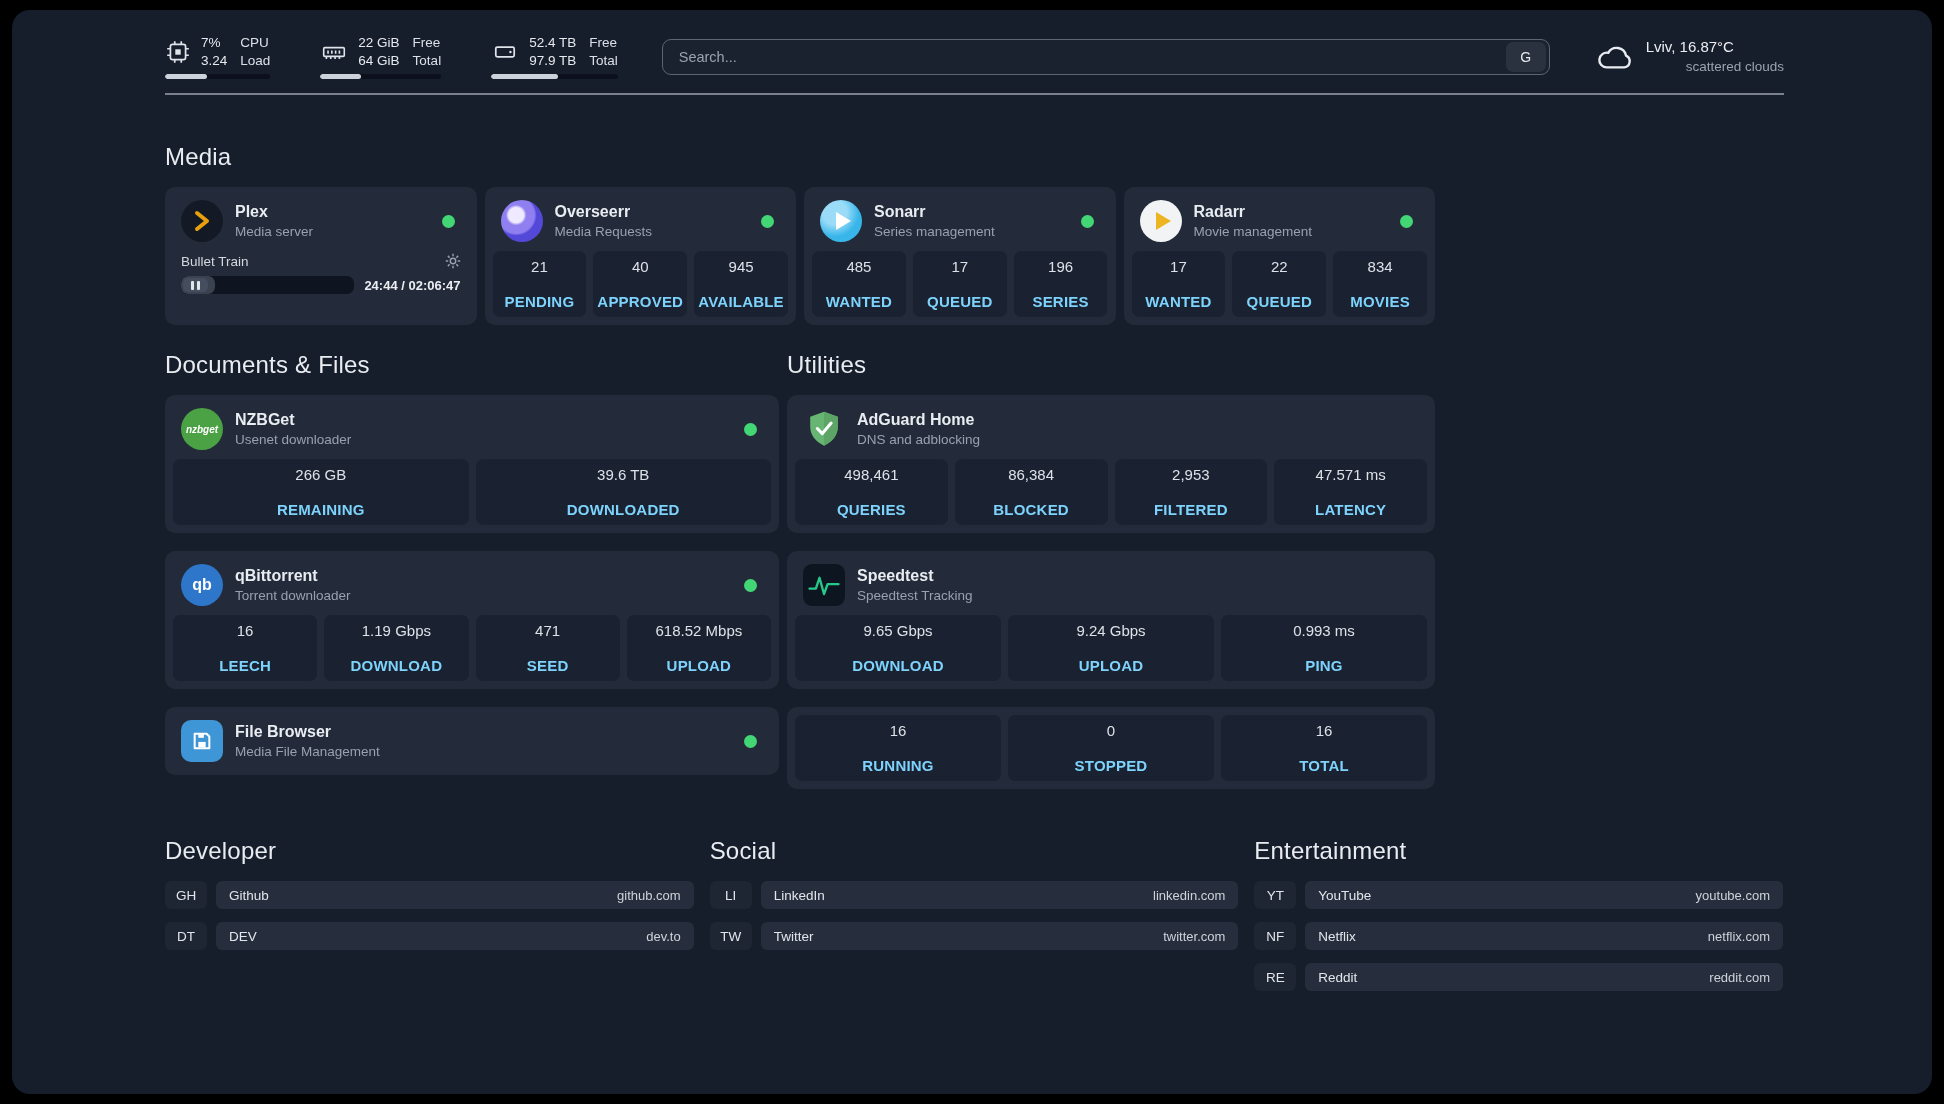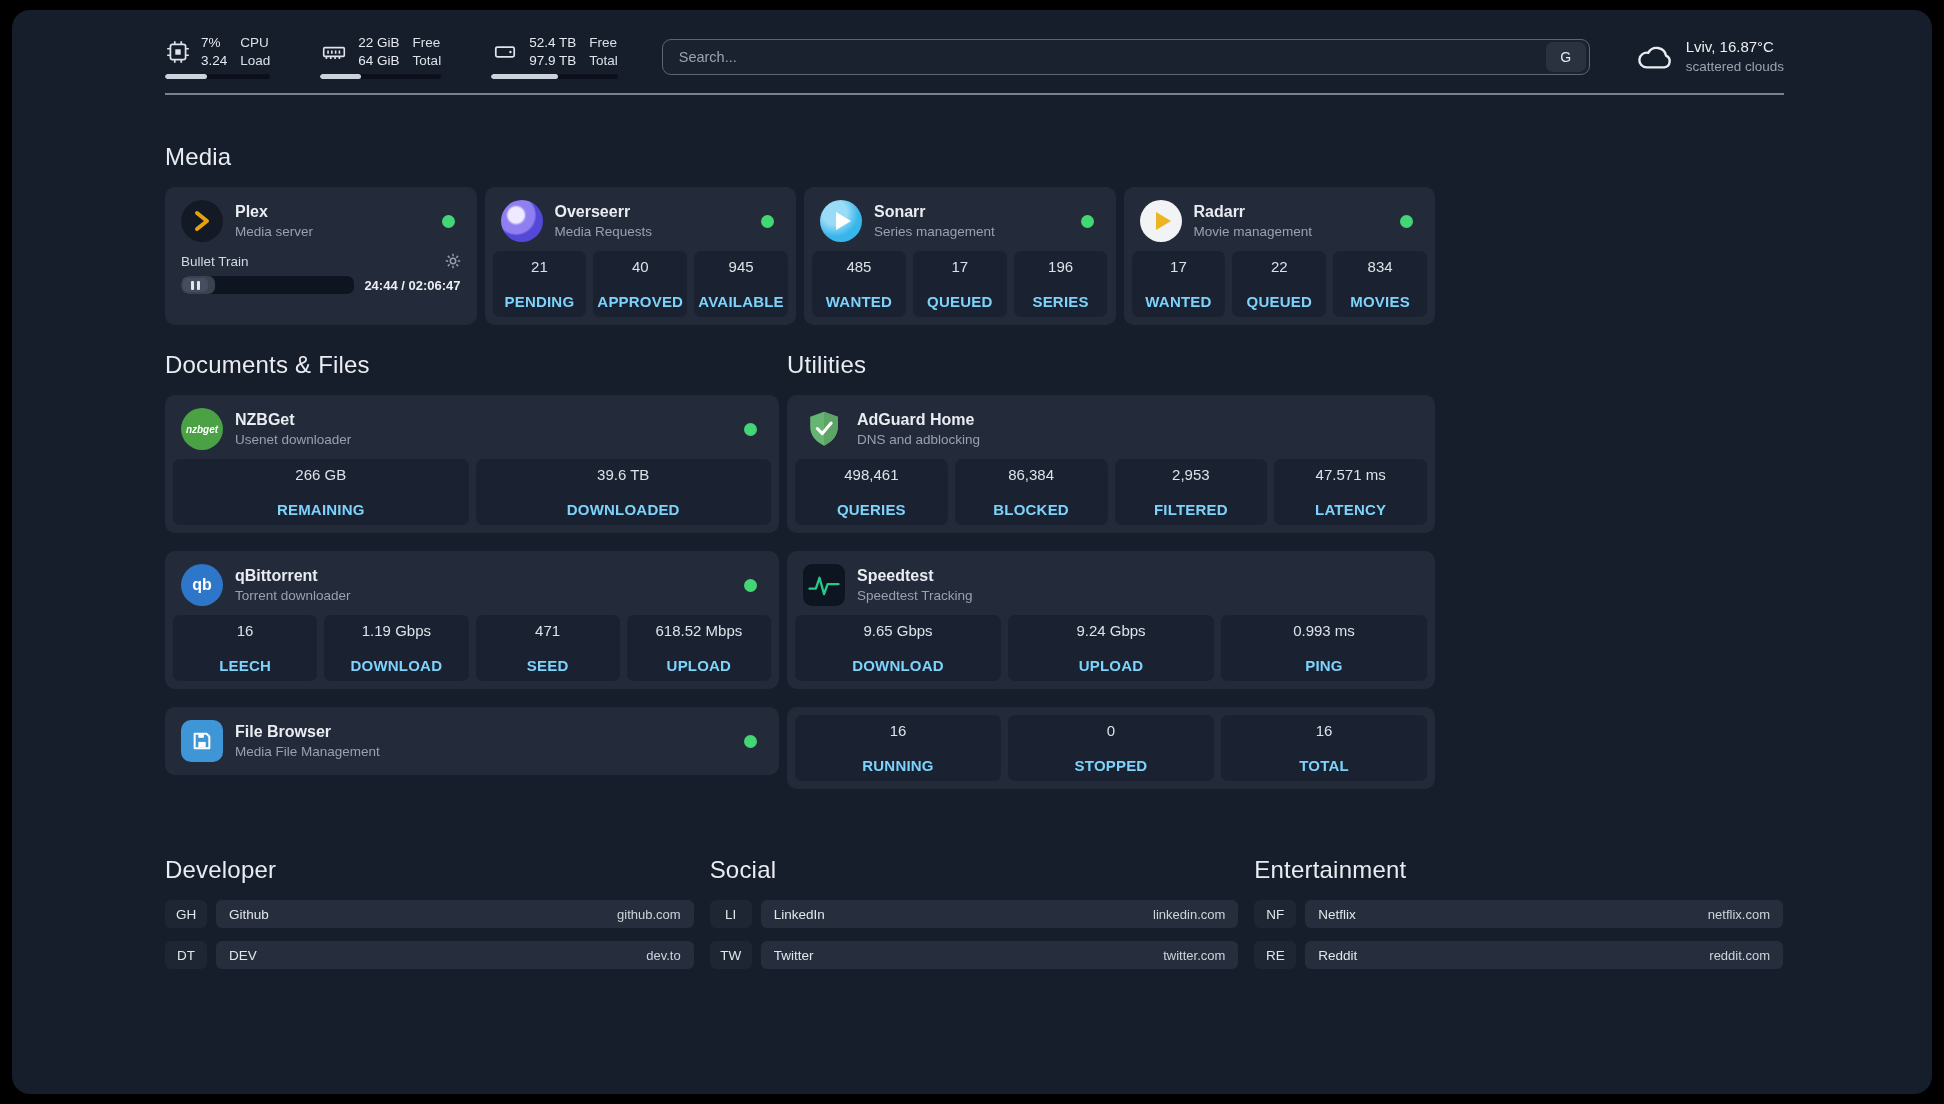--- a/index.html
+++ b/index.html
@@ -37,21 +37,21 @@
   }
   .search input::placeholder { color:#9aa3b2; }
   .provider {
     width:40px; height:30px; margin-right:3px; border-radius:7px;
     background:rgba(255,255,255,0.08); display:flex; align-items:center; justify-content:center;
     color:#e6e9ee; font-size:14px;
   }
   .weather { display:flex; align-items:center; gap:12px; }
   .weather-text { display:flex; flex-direction:column; line-height:1.35; }
   .weather-loc { color:#eceef2; font-size:15px; }
-  .weather-cond { color:#9aa3b2; font-size:13.5px; }
+  .weather-cond { color:#9aa3b2; font-size:13.5px;margin-left:40px; }
 
   .divider { margin-top:14px; border-bottom:2px solid rgba(205,211,220,0.55); }
 
   
   .section-title { color:#e9ecf0; font-size:24px; font-weight:500; letter-spacing:.2px; }
   .services { width:1270px; }
   .media-title { margin-top:48px; }
   .media-grid { display:grid; grid-template-columns:repeat(4,1fr); gap:8px; margin-top:16px; }
   .mid-grid { display:grid; grid-template-columns:614px 648px; gap:8px; margin-top:26px; }
   .col-cards { display:flex; flex-direction:column; gap:18px; margin-top:16px; }
@@ -93,21 +93,21 @@
   .icon-radarr { border-radius:50%; background:#f2f3f4; }
   .icon-nzbget { border-radius:50%; background:#4aa245; color:#fff; font-size:10px; font-style:italic; font-weight:700; }
   .icon-qbittorrent { border-radius:50%; background:#2e76c9; color:#fff; font-weight:700; font-size:16px; }
   .icon-filebrowser { border-radius:10px; background:#3f96d6; }
   .icon-speedtest { background:#0d1520; border-radius:9px; }
   .tri { width:0; height:0; border-style:solid; }
   .tri-sonarr { border-width:9px 0 9px 15px; border-color:transparent transparent transparent #fff; margin-left:5px; }
   .tri-radarr { border-width:9px 0 9px 15px; border-color:transparent transparent transparent #edb421; margin-left:5px; }
 
   
-  .bookmarks { display:grid; grid-template-columns:repeat(3,1fr); gap:16px; margin-top:67px; width:1618px; }
+  .bookmarks { display:grid; grid-template-columns:repeat(3,1fr); gap:16px; margin-top:48px; width:1618px; }
   .bm-title { margin-bottom:16px; }
   .bm-row { display:flex; gap:9px; margin-bottom:13px; height:28px; cursor:pointer; }
   .bm-abbr { width:42px; flex:none; background:#1e2533; border-radius:6px; display:flex; align-items:center; justify-content:center; color:#e2e6eb; font-size:13.5px; }
   .bm-pill { flex:1; background:#262e3d; border-radius:6px; display:flex; align-items:center; justify-content:space-between; padding:0 13px; }
   .bm-name { color:#e2e6eb; font-size:13.5px; }
   .bm-url { color:#ced3da; font-size:13px; }
 </style>
 </head>
 <body>
 
@@ -531,20 +531,27 @@
         <div class="bm-pill">
           <span class="bm-name">Twitter</span>
           <span class="bm-url">twitter.com</span>
         </div>
       </div>
     </div>
 
     <div class="bm-group">
       <h2 class="section-title bm-title">Entertainment</h2>
       <div class="bm-row">
+        <div class="bm-abbr">YT</div>
+        <div class="bm-pill">
+          <span class="bm-name">YouTube</span>
+          <span class="bm-url">youtube.com</span>
+        </div>
+      </div>
+      <div class="bm-row">
         <div class="bm-abbr">NF</div>
         <div class="bm-pill">
           <span class="bm-name">Netflix</span>
           <span class="bm-url">netflix.com</span>
         </div>
       </div>
       <div class="bm-row">
         <div class="bm-abbr">RE</div>
         <div class="bm-pill">
           <span class="bm-name">Reddit</span>

